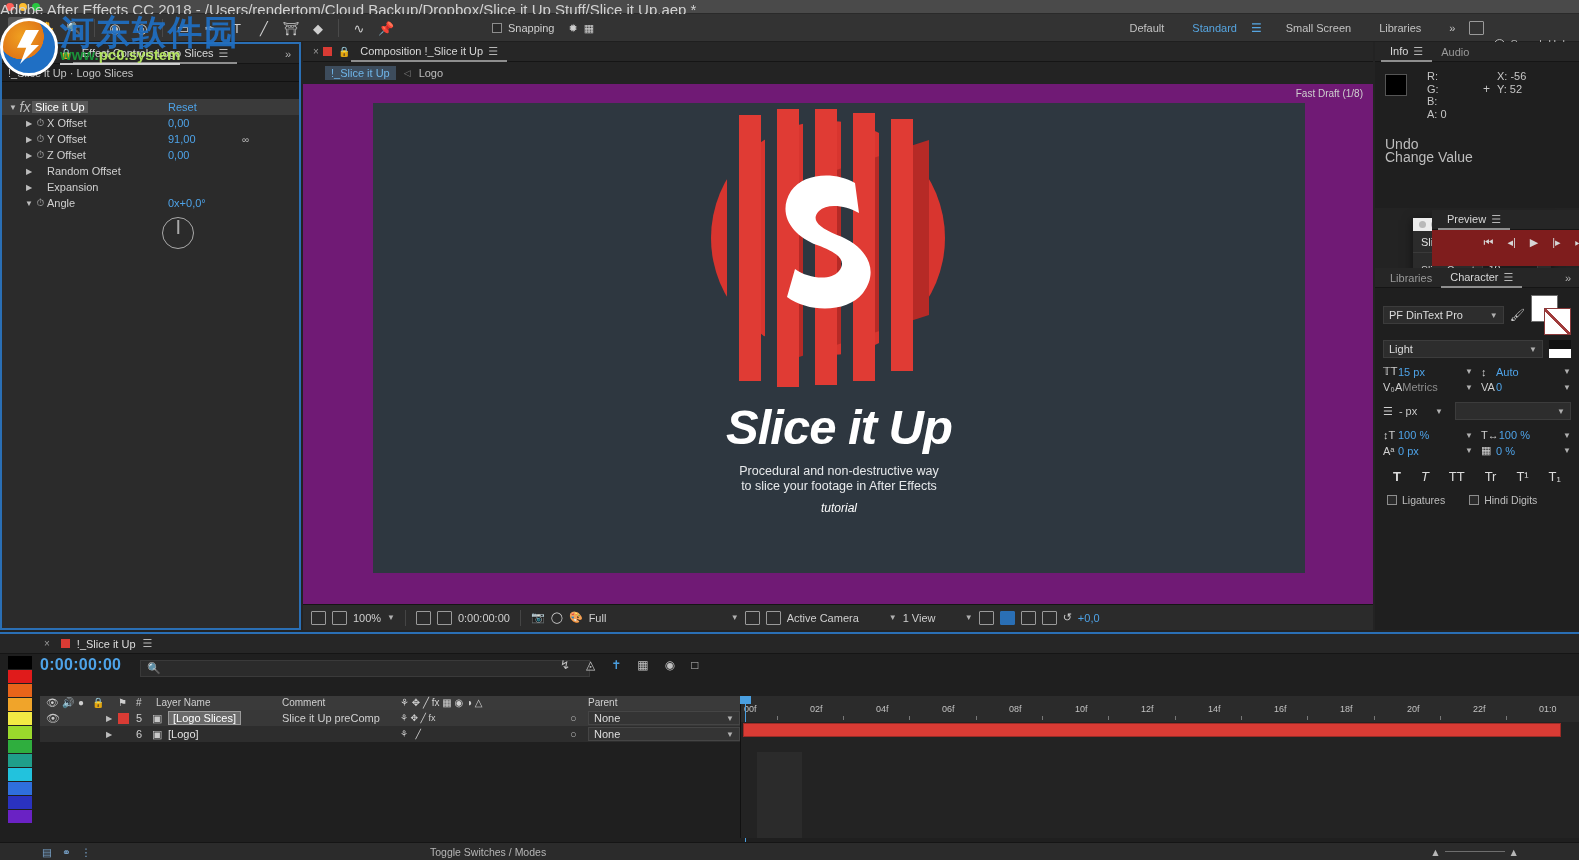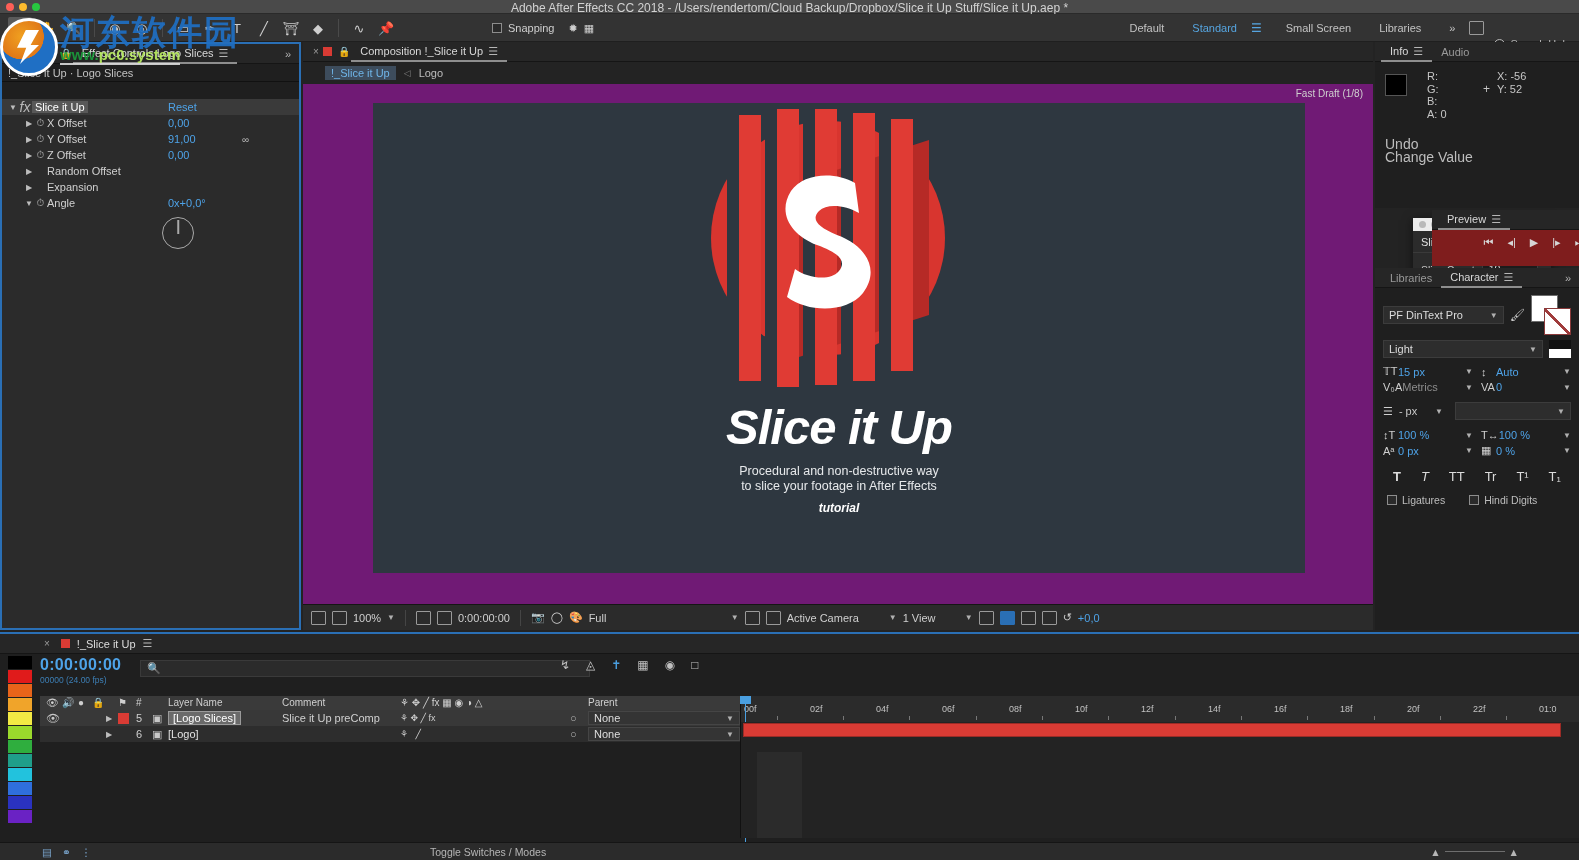--- a/index.html
+++ b/index.html
@@ -7,22 +7,22 @@
   body {
     width:1579px; height:860px; position:relative; overflow:hidden;
     font-family:"Liberation Sans", sans-serif;
     font-size:11px; color:#c8c8c8; user-select:none;
   }
   .app { position:absolute; inset:0; background:#232323; }
 
   
   .titlebar { position:absolute; left:0; top:0; width:1579px; height:14px;
               background:#4a4a4a; border-bottom:1px solid #2a2a2a; }
-  .titlebar .tlabel { position:absolute; left:0; right:0; top:1px; text-align:center;
-                      font-size:12px; color:#d2d2d2; }
+  .titlebar .tlabel { position:absolute; left:0; right:0; top:1px; 
+                      font-size:15px; color:#d2d2d2; }
   .macdots { position:absolute; left:6px; top:3px; display:flex; gap:5px; }
   .macdots i { width:8px; height:8px; border-radius:50%; display:block; }
   .d-r{background:#ff5f57;} .d-y{background:#febc2e;} .d-g{background:#28c840;}
 
   
   .toolbar { position:absolute; left:0; top:14px; width:1579px; height:28px;
              background:#333333; border-bottom:1px solid #1f1f1f; }
   .tools { position:absolute; left:8px; top:0; height:28px; display:flex;
            align-items:center; gap:3px; }
   .tbtn { width:24px; height:22px; display:flex; align-items:center; justify-content:center;
@@ -108,21 +108,21 @@
   .bars { position:absolute; left:0; top:0; width:300px; height:280px; }
   .bar { position:absolute; top:0; width:22px; background:#e03b34; }
   .slit { position:absolute; top:0; width:13px; background:#2e3740; }
   .sglyph { position:absolute; left:80px; top:60px; width:120px; height:170px; }
   .stitle { position:absolute; left:0; top:290px; width:300px; text-align:center;
             font-size:49px; font-weight:bold; font-style:italic; color:#ffffff;
             letter-spacing:-1px; }
   .ssub { position:absolute; left:0; top:355px; width:300px; text-align:center;
           font-size:12.5px; color:#e7e9eb; line-height:15px; }
   .stut { position:absolute; left:0; top:392px; width:300px; text-align:center;
-          font-size:12px; font-style:italic; font-weight:bold; color:#ffffff; }
+          font-size:12px; font-style:italic; font-weight:normal; color:#ffffff; }
 
   
   #siu { position:absolute; left:1110px; top:134px; width:138px; height:234px;
          background:#2b2b2b; box-shadow:0 2px 10px rgba(0,0,0,.55); }
   #siu .wbar { height:13px; background:#ececec; display:flex; align-items:center;
                gap:5px; padding-left:6px; }
   #siu .wbar i { width:7px; height:7px; border-radius:50%; background:#b9b9b9; display:block; }
   #siu .sh { height:22px; display:flex; align-items:center; gap:7px; padding-left:8px;
              font-size:11px; color:#e0e0e0; border-bottom:1px solid #3a3a3a; }
   .sccount { display:flex; align-items:center; gap:7px; padding:8px 8px 6px 8px; }
@@ -684,21 +684,20 @@
       <i style="background:#1f9e8a"></i>
       <i style="background:#22c2dd"></i>
       <i style="background:#2f6fdd"></i>
       <i style="background:#2a32c0"></i>
       <i style="background:#6a22c4"></i>
     </div>
 
     <div class="tl-ctrl">
       <div>
         <div class="tcode">0:00:00:00</div>
-        <div class="tcode2">00000 (24.00 fps)</div>
       </div>
       <div class="tl-search">
         <span style="color:#9a9a9a;font-size:11px">🔍</span>
       </div>
       <div class="tl-ic2">
         <span>↯</span>
         <span>◬</span>
         <span style="color:#4a9fe0">✝</span>
         <span>▦</span>
         <span>◉</span>
@@ -706,21 +705,21 @@
       </div>
     </div>
 
     <div class="colhdr">
       <span style="left:6px">👁</span>
       <span style="left:22px">🔊</span>
       <span style="left:38px">●</span>
       <span style="left:52px">🔒</span>
       <span style="left:78px">⚑</span>
       <span style="left:96px">#</span>
-      <span style="left:128px">Layer Name</span>
+      <span style="left:116px">Layer Name</span>
       <span style="left:242px">Comment</span>
       <span style="left:360px">⚘ ✥ ╱ fx ▦ ◉ ◑ △</span>
       <span style="left:548px">Parent</span>
     </div>
 
     <div class="lrow r1">
       <span style="position:absolute;left:6px">👁</span>
       <span class="lcolor"></span>
       <span style="position:absolute;left:66px;color:#bdbdbd;font-size:8px">▶</span>
       <span class="lnum">5</span>

